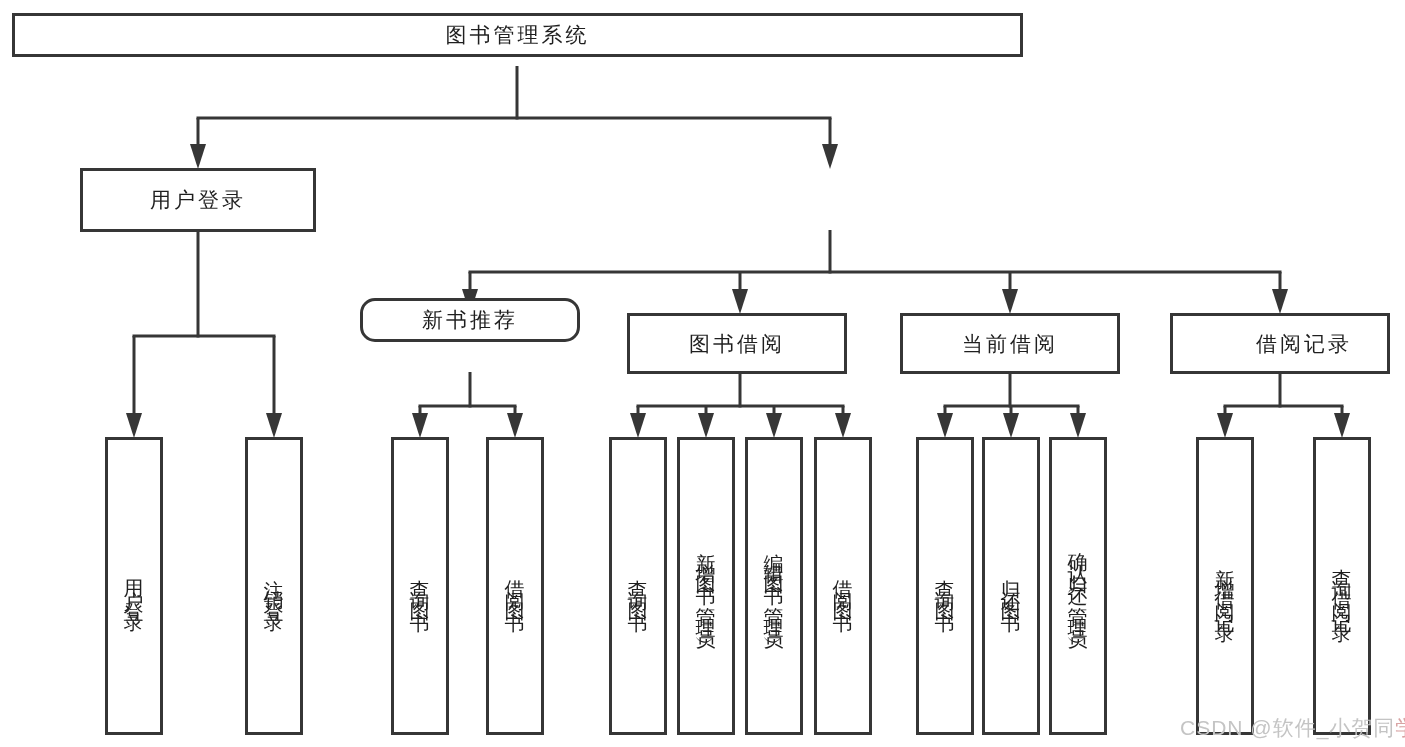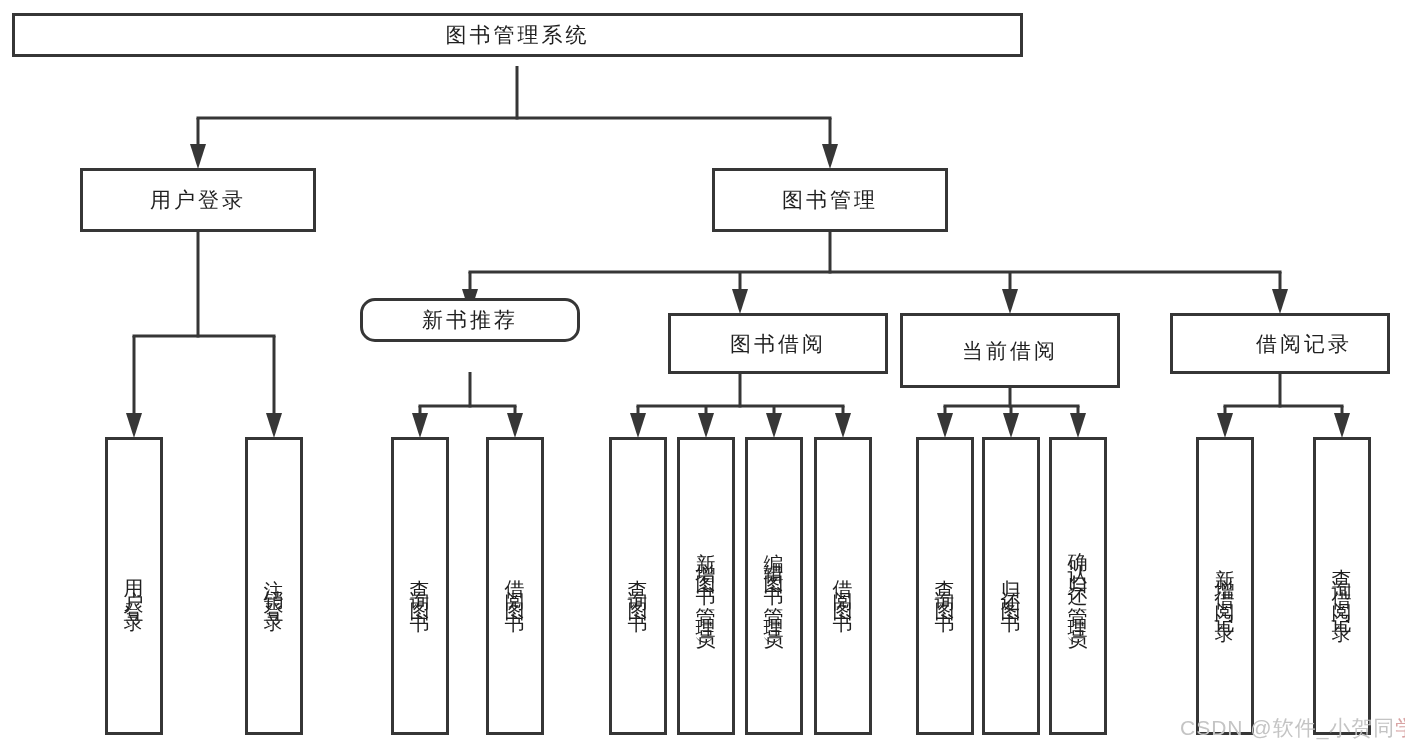--- a/index.html
+++ b/index.html
@@ -110,25 +110,24 @@
       <line x1="1223.5" y1="406" x2="1343.5" y2="406" stroke="#363636" stroke-width="3"></line>
       <line x1="1225" y1="406" x2="1225" y2="420" stroke="#363636" stroke-width="3"></line>
       <polygon points="1217,413 1233,413 1225,438" fill="#363636"></polygon>
       <line x1="1342" y1="406" x2="1342" y2="420" stroke="#363636" stroke-width="3"></line>
       <polygon points="1334,413 1350,413 1342,438" fill="#363636"></polygon>
     </svg>
 
   <div class="node h-node" style="left:12px;top:13px;width:1011px;height:44px;">图书管理系统</div>
 
   <div class="node h-node" style="left:80px;top:168px;width:236px;height:64px;">用户登录</div>
-  <div class="node h-node" style="left:712px;top:168px;width:236px;height:64px;">图书管理</div>
 
   <div class="node h-node" style="left:360px;top:298px;width:220px;height:44px;border-radius:15px;">新书推荐</div>
-  <div class="node h-node" style="left:668px;top:313px;width:220px;height:61px;">图书借阅</div>
-  <div class="node h-node" style="left:900px;top:313px;width:220px;height:75px;">当前借阅</div>
+  <div class="node h-node" style="left:627px;top:313px;width:220px;height:61px;">图书借阅</div>
+  <div class="node h-node" style="left:900px;top:313px;width:220px;height:61px;">当前借阅</div>
   <div class="node h-node" style="left:1170px;top:313px;width:220px;height:61px;padding-left:48px;">借阅记录</div>
 
   <div class="node leaf" style="left:105px;">
     <span class="vtext">用户登录</span>
   </div>
   <div class="node leaf" style="left:245px;">
     <span class="vtext">注销登录</span>
   </div>
 
   <div class="node leaf" style="left:391px;">

